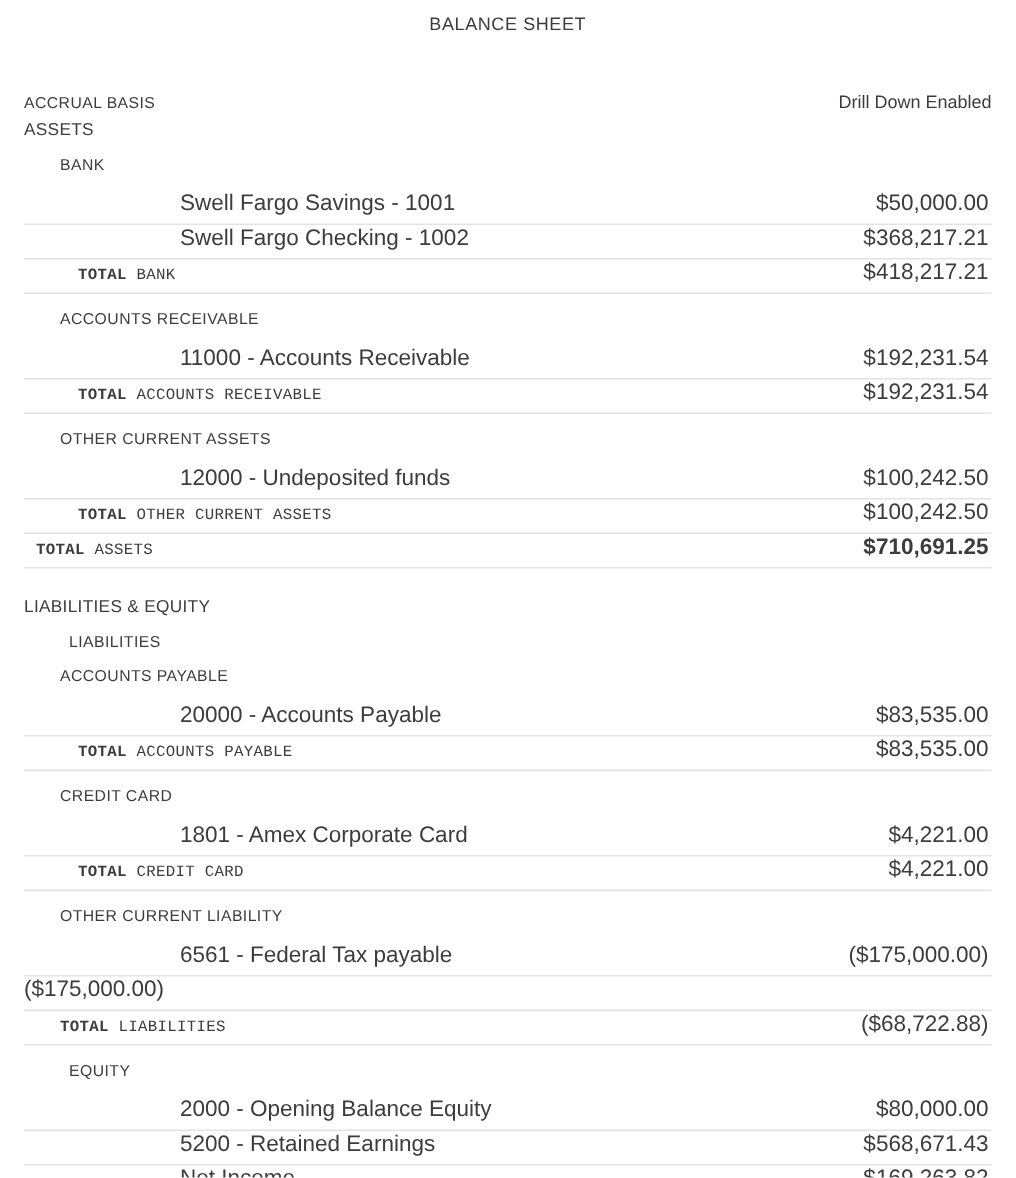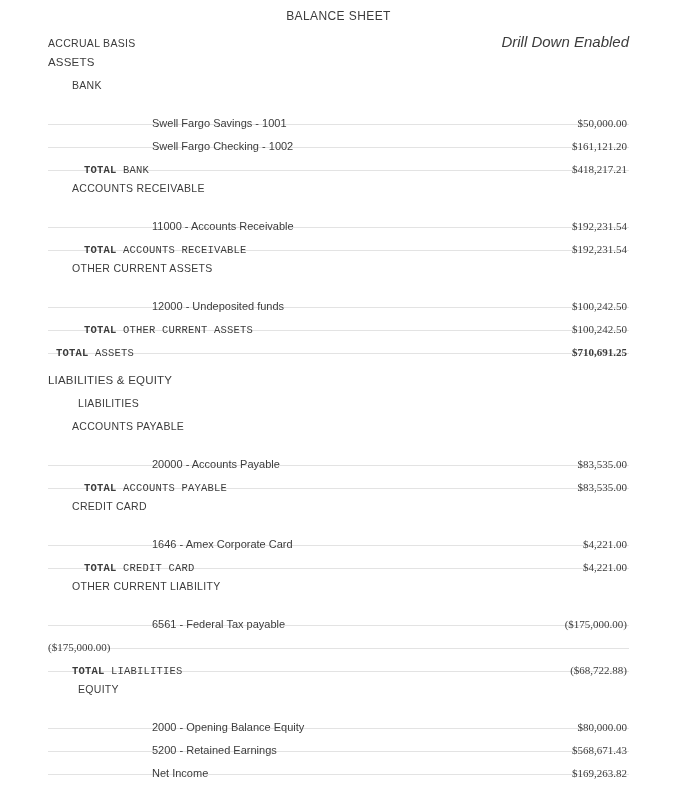--- a/index.html
+++ b/index.html
@@ -13,21 +13,21 @@
     font-family: "Liberation Sans", sans-serif;
     color: #3c3c3c;
     font-size: 11px;
     position: relative;
     overflow: hidden;
   }
   .page {
     width: 677px;
     height: 785px;
     box-sizing: border-box;
-    padding: 0 48px;
+    padding: 0 16px;
   }
   .doc-header {
     text-align: center;
     padding-top: 8px;
     line-height: 1.45;
   }
   .doc-title {
     font-size: 12px;
     letter-spacing: 0.4px;
     color: #3c3c3c;
@@ -35,31 +35,30 @@
   .doc-asof {
     font-size: 11px;
     color: #3c3c3c;
   }
   .doc-asof b { font-weight: bold; }
 
   .meta-row {
     display: flex;
     justify-content: space-between;
     align-items: baseline;
-    margin-top: 8px;
+    margin-top: 36px;
     margin-bottom: 6px;
   }
   .meta-left {
     font-size: 10.5px;
     letter-spacing: 0.3px;
     color: #3c3c3c;
   }
   .meta-right {
-    font-size: 15px;
-    font-style: italic;
+    font-size: 12px;
     color: #3c3c3c;
   }
 
   .row {
     display: flex;
     align-items: baseline;
     justify-content: space-between;
     border-bottom: 1px solid #e3e3e3;
     height: 23px;
     box-sizing: border-box;
@@ -67,21 +66,20 @@
   .row.noline {
     border-bottom: none;
   }
   .row .label {
     white-space: nowrap;
   }
   .row .amount {
     text-align: left;
     white-space: nowrap;
     padding-right: 2px;
-    font-family: Liberation Serif, serif;
   }
 
   
   .ind0 { padding-left: 0px; }
   .ind1 { padding-left: 24px; }
   .ind2 { padding-left: 30px; }
   .ind3 { padding-left: 104px; }
   .ind-tot1 { padding-left: 8px; }
   .ind-tot2 { padding-left: 36px; }
 
@@ -89,23 +87,22 @@
     font-size: 11.5px;
     letter-spacing: 0.2px;
     color: #3c3c3c;
   }
   .grp-head {
     font-size: 10.5px;
     letter-spacing: 0.3px;
     color: #3c3c3c;
   }
   .item {
-    font-size: 11px;
-    color: #3c3c3c;
-    margin-top: 15px;
+    font-size: 15px;
+    color: #3c3c3c;
   }
   .total-lbl {
     font-size: 10.5px;
     letter-spacing: 0.2px;
     color: #3c3c3c;
     font-family: Liberation Mono, monospace;
   }
   .total-lbl b { font-weight: bold; }
   .bold { font-weight: bold; }
   .spacer {
@@ -138,21 +135,21 @@
     <div class="label grp-head ind1">BANK</div>
     <div class="amount"></div>
   </div>
 
   <div class="row">
     <div class="label item ind3">Swell Fargo Savings - 1001</div>
     <div class="amount item">$50,000.00</div>
   </div>
   <div class="row">
     <div class="label item ind3">Swell Fargo Checking - 1002</div>
-    <div class="amount item">$161,121.20</div>
+    <div class="amount item">$368,217.21</div>
   </div>
   <div class="row">
     <div class="label total-lbl ind-tot2"><b>TOTAL </b><span>BANK</span></div>
     <div class="amount item">$418,217.21</div>
   </div>
 
   <div class="spacer"></div>
 
   <div class="row noline">
     <div class="label grp-head ind1">ACCOUNTS RECEIVABLE</div>
@@ -211,21 +208,21 @@
     <div class="amount item">$83,535.00</div>
   </div>
 
   <div class="spacer"></div>
 
   <div class="row noline">
     <div class="label grp-head ind1">CREDIT CARD</div>
     <div class="amount"></div>
   </div>
   <div class="row">
-    <div class="label item ind3">1646 - Amex Corporate Card</div>
+    <div class="label item ind3">1801 - Amex Corporate Card</div>
     <div class="amount item">$4,221.00</div>
   </div>
   <div class="row">
     <div class="label total-lbl ind-tot2"><b>TOTAL </b><span>CREDIT CARD</span></div>
     <div class="amount item">$4,221.00</div>
   </div>
 
   <div class="spacer"></div>
 
   <div class="row noline">

